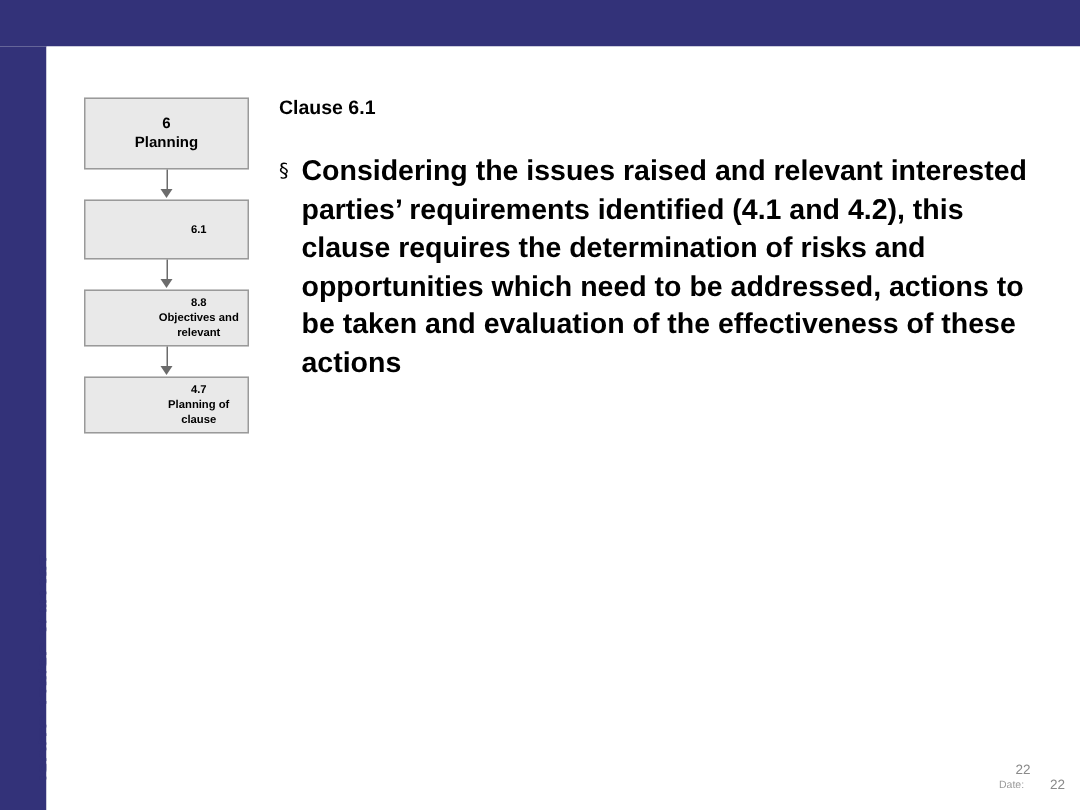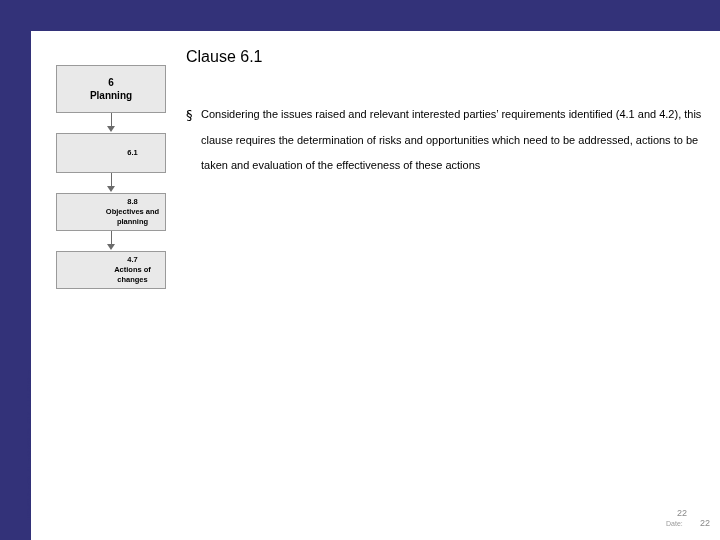--- a/index.html
+++ b/index.html
@@ -122,23 +122,23 @@
     height: 0;
     border-left: 4px solid transparent;
     border-right: 4px solid transparent;
     border-top: 6px solid #6b6b6b;
   }
 
   
   .clause-title {
     position: absolute;
     left: 186px;
-    top: 48px;
-    font-size: 16px;
-    font-weight: normal;
+    top: 64px;
+    font-size: 13px;
+    font-weight: bold;
     color: #000000;
   }
   .bullet-block {
     position: absolute;
     left: 186px;
     top: 102px;
     width: 516px;
   }
   .bullet-row {
     display: flex;
@@ -146,24 +146,25 @@
   }
   .bullet-mark {
     font-size: 13px;
     line-height: 26px;
     color: #000000;
     width: 15px;
     flex: 0 0 15px;
     font-family: "DejaVu Sans", sans-serif;
   }
   .bullet-text {
-    font-size: 11px;
+    font-size: 19px;
     line-height: 25.5px;
     color: #000000;
     flex: 1;
+    font-weight: bold;
   }
 
   
   .footer-num {
     position: absolute;
     left: 677px;
     top: 508px;
     font-size: 9px;
     color: #8a8a8a;
   }
@@ -210,31 +211,31 @@
       <div>6.1</div>
     </div>
 
     <div class="connector">
       <div class="line"></div>
       <div class="arrow"></div>
     </div>
 
     <div class="flow-box step">
       <div>8.8</div>
-      <div>Objectives and planning</div>
+      <div>Objectives and relevant</div>
     </div>
 
     <div class="connector">
       <div class="line"></div>
       <div class="arrow"></div>
     </div>
 
     <div class="flow-box step">
       <div>4.7</div>
-      <div>Actions of changes</div>
+      <div>Planning of clause</div>
     </div>
 
   </div>
 
   <div class="clause-title">Clause 6.1</div>
 
   <div class="bullet-block">
     <div class="bullet-row">
       <div class="bullet-mark">§</div>
       <div class="bullet-text">Considering the issues raised and relevant interested parties’ requirements identified (4.1 and 4.2), this clause requires the determination of risks and opportunities which need to be addressed, actions to be taken and evaluation of the effectiveness of these actions</div>

